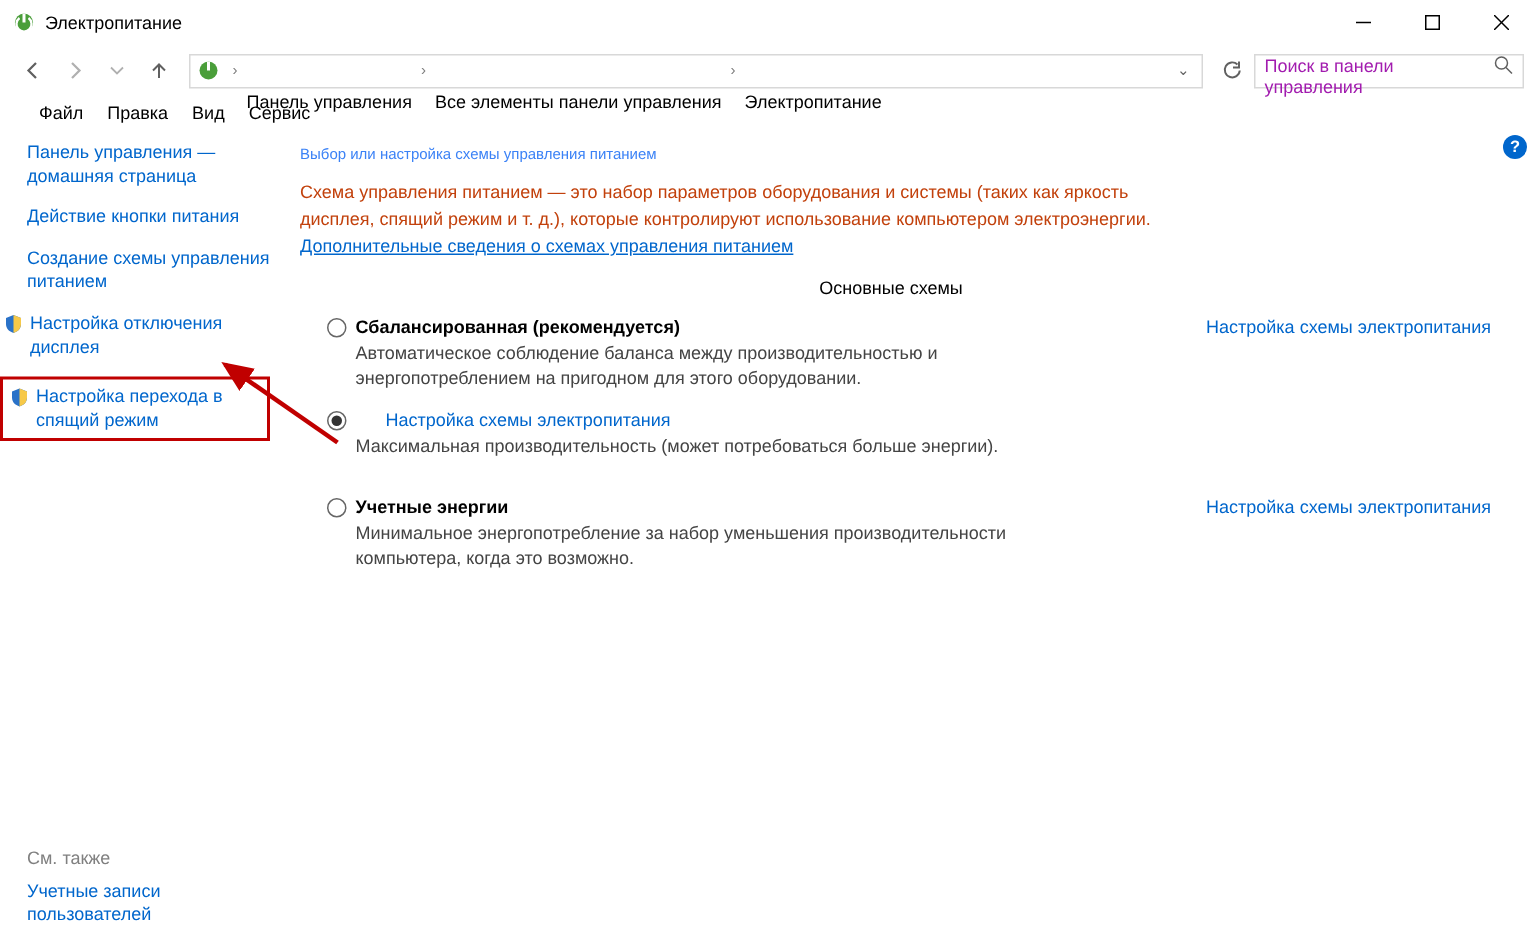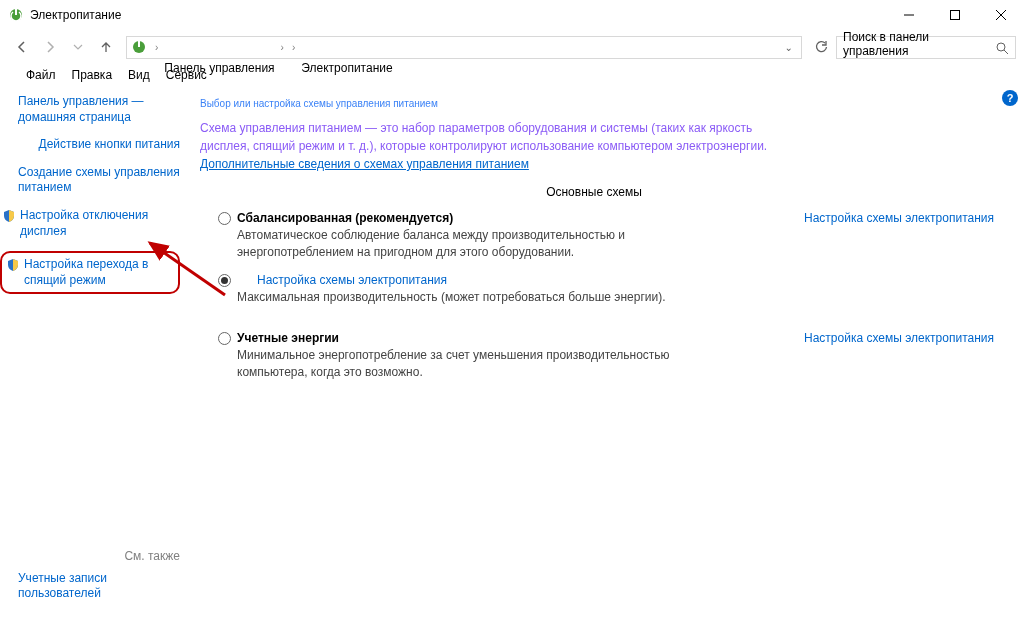--- a/index.html
+++ b/index.html
@@ -17,42 +17,42 @@
   .navbar { height: 34px; display: flex; align-items: center; padding: 0 8px 0 10px; gap: 4px; }
   .nav-arrow { width: 24px; height: 24px; display: flex; align-items: center; justify-content: center; color: #606060; }
   .nav-arrow.dis { color: #b0b0b0; }
   .addr { flex: 1; height: 23px; border: 1px solid #d8d8d8; display: flex; align-items: center; padding: 0 4px; margin: 0 4px; }
   .addr .icon { width: 16px; height: 16px; margin-right: 4px; }
   .addr .crumb { padding: 0 2px; margin-top: 41px; }
   .addr .sep { padding: 0 4px; color: #808080; font-size: 10px; }
   .addr .spacer { flex: 1; }
   .addr .dd { color: #606060; font-size: 10px; padding: 0 4px; }
   .refresh { width: 22px; display: flex; align-items: center; justify-content: center; color: #606060; }
-  .search { width: 180px; height: 23px; border: 1px solid #d8d8d8; display: flex; align-items: flex-end; padding: 0 6px; color: #000000; }
+  .search { width: 180px; height: 23px; border: 1px solid #d8d8d8; display: flex; align-items: flex-start; padding: 0 6px; color: #a21caf; }
   .search .ph { flex: 1; font-size: 12px; }
   .search .sicon { color: #606060; }
 
   
   .menubar { height: 22px; display: flex; align-items: center; padding-left: 18px; gap: 0; border-bottom: 1px solid transparent; }
   .menubar .mitem { padding: 2px 8px; font-size: 12px; }
 
   
   .main { display: flex; height: calc(632px - 30px - 34px - 22px); position: relative; }
-  .sidebar { width: 190px; padding: 8px 10px 18px 18px; display: flex; flex-direction: column; align-items: flex-end; }
+  .sidebar { width: 190px; padding: 8px 10px 2px 18px; display: flex; flex-direction: column; }
   .sidebar a { color: #0066cc; text-decoration: none; display: block; margin-bottom: 12px; line-height: 1.3; }
   .sidebar .withicon { display: flex; align-items: flex-start; gap: 4px; margin-left: -18px; padding-left: 2px; }
   .sidebar .withicon .sicon { width: 14px; height: 14px; flex-shrink: 0; margin-top: 1px; }
-  .sidebar .highlighted { border: 2px solid #c00000; border-radius: 10px; padding: 4px 6px 4px 2px; margin-left: -18px; margin-bottom: 12px; }
+  .sidebar .highlighted { border: 2px solid #c00000; border-radius: 0; padding: 4px 6px 4px 2px; margin-left: -18px; margin-bottom: 12px; }
   .sidebar .highlighted a { margin-bottom: 0; }
   .sidebar .spacer { flex: 1; }
   .sidebar .footer-label { color: #808080; margin-bottom: 8px; }
 
   .content { flex: 1; padding: 12px 30px 12px 10px; position: relative; }
   .content h1 { color: #3b82f6; font-size: 10px; font-weight: 400; margin-bottom: 10px; }
-  .content .desc { color: #8b5cf6; line-height: 1.5; margin-bottom: 2px; max-width: 600px; }
+  .content .desc { color: #c2410c; line-height: 1.5; margin-bottom: 2px; max-width: 600px; }
   .content .link { color: #0066cc; text-decoration: underline; cursor: pointer; margin-top: 32px; }
 
   .fieldset { margin-top: 14px; }
   .fs-header { display: flex; align-items: center; margin-bottom: 10px; flex-direction: column; }
   .fs-header .label { color: #000; padding-right: 6px; }
   .fs-header .line { flex: 1; height: 1px; background: #ccc; }
   .fs-header .collapse { width: 18px; height: 18px; border: 1px solid #aaa; border-radius: 50%; display: flex; align-items: center; justify-content: center; margin-left: 6px; font-size: 10px; color: #606060; }
 
   .plan { padding: 2px 0 10px 18px; }
   .plan-row { display: flex; align-items: flex-start; }
@@ -128,20 +128,21 @@
   <div class="addr">
     <span class="icon plugicon">
         <svg viewBox="0 0 16 16">
           <circle cx="8" cy="8" r="6" fill="#4a9e3a"></circle>
           <rect x="7" y="2" width="2" height="6" fill="#fff"></rect>
         </svg>
       </span>
     <span class="sep">›</span>
     <span class="crumb">Панель управления</span>
     <span class="sep">›</span>
+    <span class="crumb">Все элементы панели управления</span>
     <span class="sep">›</span>
     <span class="crumb">Электропитание</span>
     <span class="spacer"></span>
     <span class="dd">⌄</span>
   </div>
   <div class="refresh">
       <svg width="14" height="14" viewBox="0 0 14 14">
         <path d="M11 3a5 5 0 1 0 1.5 4" fill="none" stroke="currentColor" stroke-width="1.3"></path>
         <path d="M12 1v4h-4" fill="none" stroke="currentColor" stroke-width="1.3"></path>
       </svg>
@@ -219,21 +220,21 @@
     </div>
 
     <div class="fieldset">
 
       <div class="plan">
         <div class="plan-row">
           <span class="radio"></span>
           <span class="pname"><b>Учетные энергии</b></span>
           <span class="plink">Настройка схемы электропитания</span>
         </div>
-        <div class="plan-desc">Минимальное энергопотребление за счет уменьшения производительностью компьютера, когда это возможно.</div>
+        <div class="plan-desc">Минимальное энергопотребление за набор уменьшения производительности компьютера, когда это возможно.</div>
       </div>
     </div>
   </div>
 </div>
 
 <svg class="arrow-anno" width="100" height="70">
   <defs>
       <marker id="ah" markerWidth="8" markerHeight="8" refX="6" refY="3" orient="auto">
         <path d="M0,0 L7,3 L0,6 z" fill="#c00000"></path>
       </marker>

